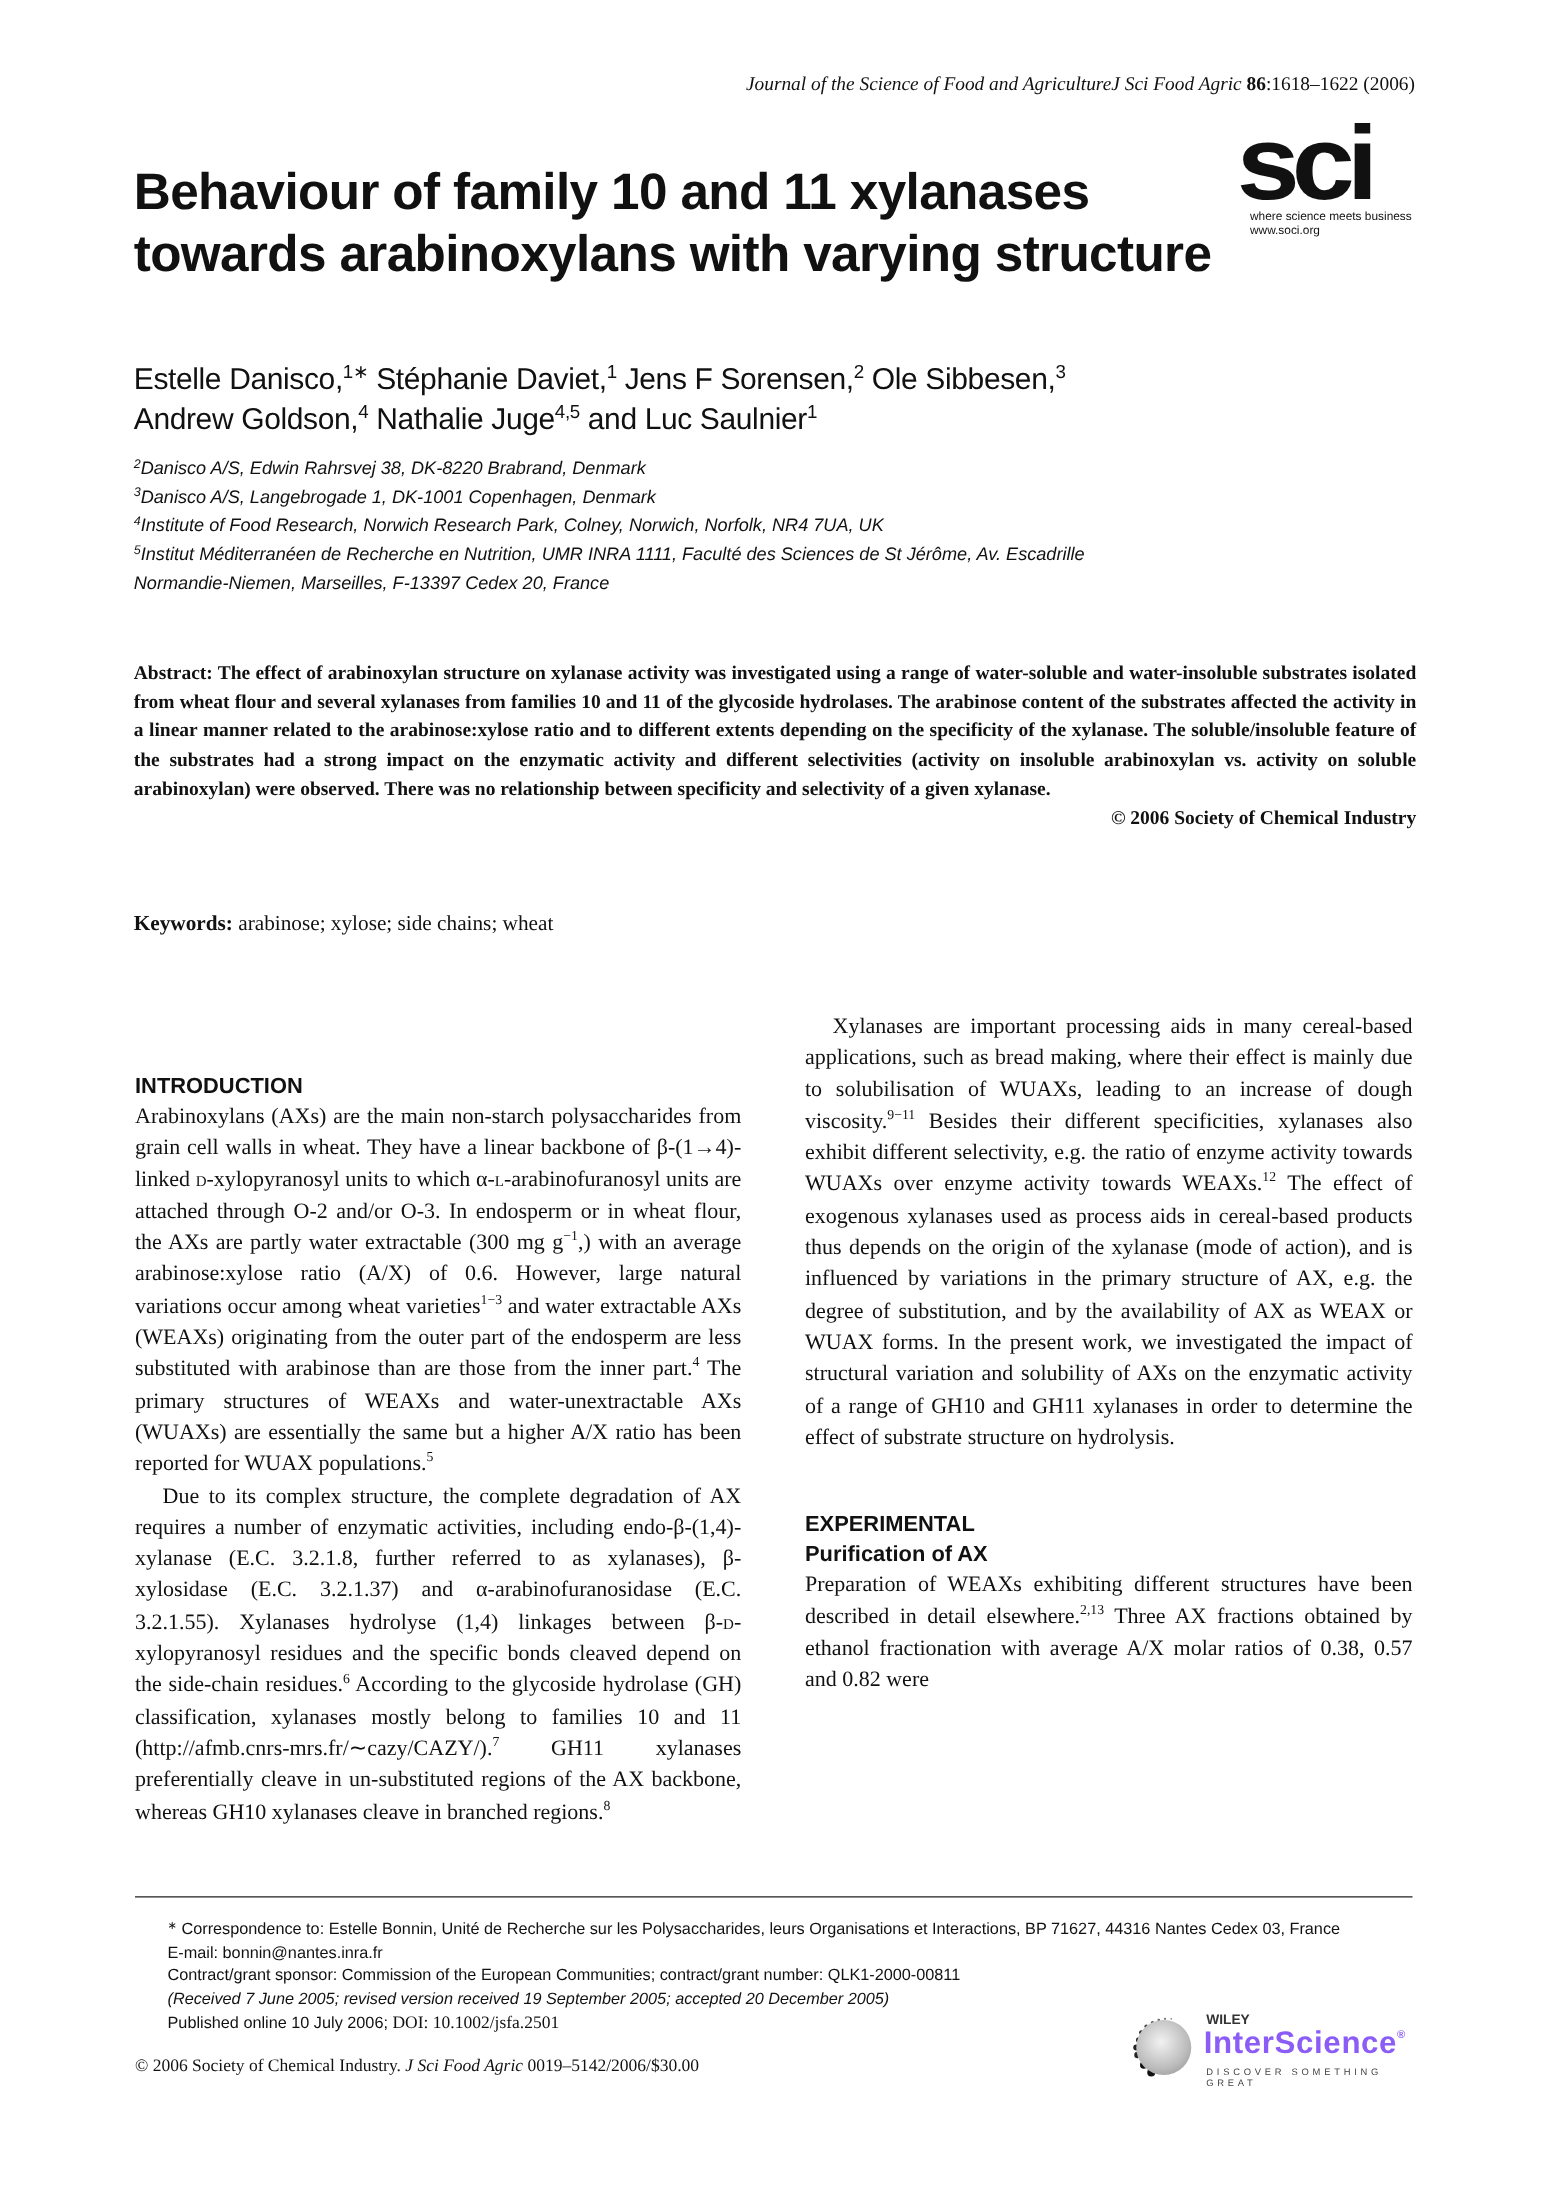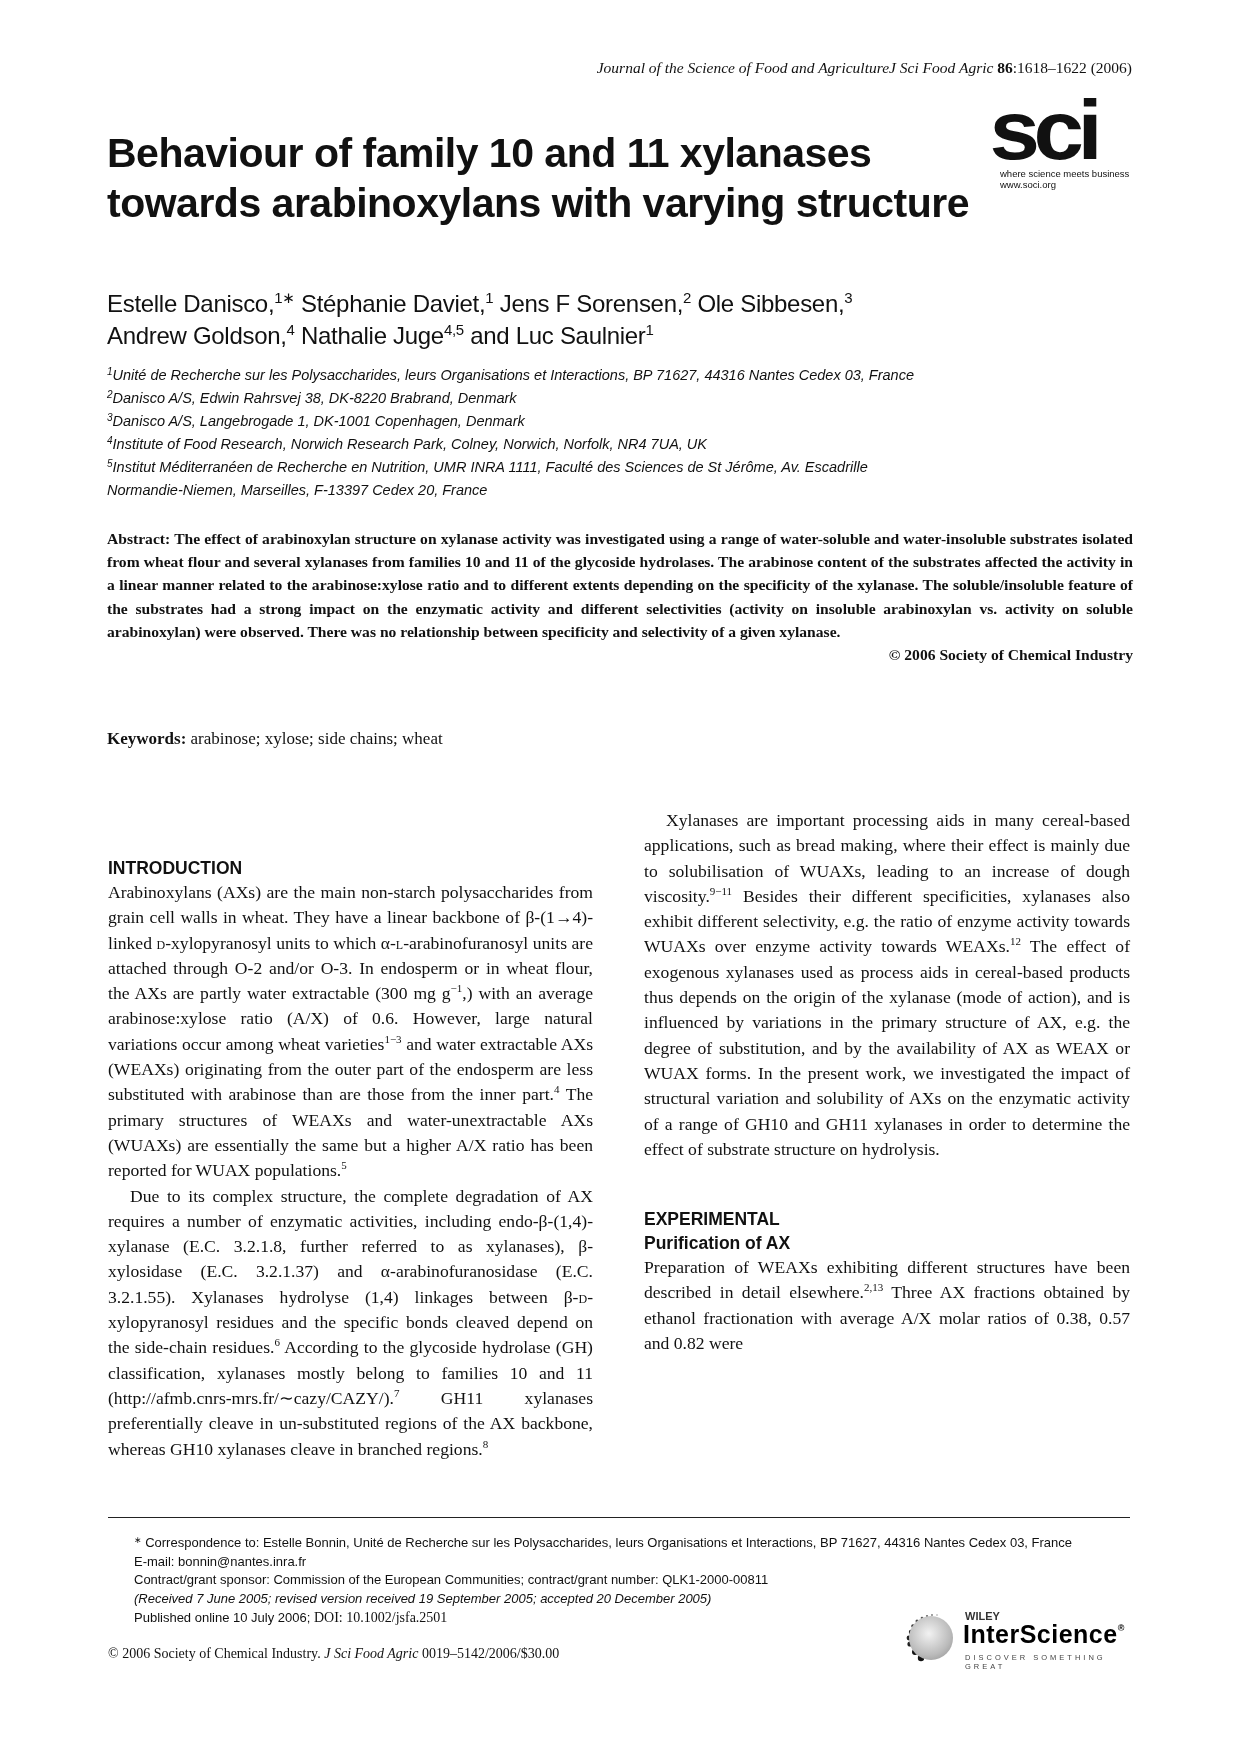--- a/index.html
+++ b/index.html
@@ -53,21 +53,21 @@
   .footnotes .doi { font-family: "Liberation Serif", serif; font-size: 14px; }
 
   .copyright { position: absolute; top: 1646px; left: 108px; font-family: "Liberation Serif", serif; font-size: 14px; }
   .copyright i { font-style: italic; }
 
   .logo-wiley { position: absolute; top: 1608px; left: 905px; width: 228px; height: 60px; }
   .logo-wiley .globe { position: absolute; left: 4px; top: 8px; width: 44px; height: 44px; border-radius: 50%;
     background: radial-gradient(circle at 45% 40%, #f2f2f2 0%, #bbb 60%, #888 100%); }
   .logo-wiley .dots { position: absolute; left: 0; top: 2px; width: 60px; height: 56px; }
   .logo-wiley .wiley { position: absolute; left: 60px; top: 2px; font-family: "Liberation Sans", sans-serif; font-weight: bold; font-size: 11px; color: #333; }
-  .logo-wiley .inter { position: absolute; left: 58px; top: 12px; font-family: "Liberation Sans", sans-serif; font-weight: bold; font-size: 25px; color: #000000; letter-spacing: 0.5px; }
+  .logo-wiley .inter { position: absolute; left: 58px; top: 12px; font-family: "Liberation Sans", sans-serif; font-weight: bold; font-size: 25px; color: #8b5cf6; letter-spacing: 0.5px; }
   .logo-wiley .reg { font-size: 9px; vertical-align: 12px; }
   .logo-wiley .discover { position: absolute; left: 60px; top: 45px; font-family: "Liberation Sans", sans-serif; font-size: 7.5px; letter-spacing: 3px; color: #444; }
 </style>
 </head>
 <body>
 
 <div class="running-head">
   <span class="left">Journal of the Science of Food and Agriculture</span>
   <span class="right"><i>J Sci Food Agric </i><b>86</b><span>:1618–1622 (2006)</span></span>
 </div>
@@ -79,21 +79,20 @@
 </div>
 
 <h1 class="title">Behaviour of family 10 and 11 xylanases towards arabinoxylans with varying structure</h1>
 
 <div class="authors">
   <span><span>Estelle Danisco,</span><sup>1∗</sup></span><span><span> Stéphanie Daviet,</span><sup>1</sup></span><span><span> Jens F Sorensen,</span><sup>2</sup></span><span><span> Ole Sibbesen,</span><sup>3</sup></span><br>
   <span><span>Andrew Goldson,</span><sup>4</sup></span><span><span> Nathalie Juge</span><sup>4,5</sup></span><span><span> and Luc Saulnier</span><sup>1</sup></span>
 </div>
 
 <div class="affils">
-  <div><sup>1</sup><span>Unité de Recherche sur les Polysaccharides, leurs Organisations et Interactions, BP 71627, 44316 Nantes Cedex 03, France</span></div>
   <div><sup>2</sup><span>Danisco A/S, Edwin Rahrsvej 38, DK-8220 Brabrand, Denmark</span></div>
   <div><sup>3</sup><span>Danisco A/S, Langebrogade 1, DK-1001 Copenhagen, Denmark</span></div>
   <div><sup>4</sup><span>Institute of Food Research, Norwich Research Park, Colney, Norwich, Norfolk, NR4 7UA, UK</span></div>
   <div><sup>5</sup><span>Institut Méditerranéen de Recherche en Nutrition, UMR INRA 1111, Faculté des Sciences de St Jérôme, Av. Escadrille</span></div>
   <div><span>Normandie-Niemen, Marseilles, F-13397 Cedex 20, France</span></div>
 </div>
 
 <div class="abstract">
   <div>Abstract: The effect of arabinoxylan structure on xylanase activity was investigated using a range of water-soluble and water-insoluble substrates isolated from wheat flour and several xylanases from families 10 and 11 of the glycoside hydrolases. The arabinose content of the substrates affected the activity in a linear manner related to the arabinose:xylose ratio and to different extents depending on the specificity of the xylanase. The soluble/insoluble feature of the substrates had a strong impact on the enzymatic activity and different selectivities (activity on insoluble arabinoxylan vs. activity on soluble arabinoxylan) were observed. There was no relationship between specificity and selectivity of a given xylanase.</div>
   <div style="text-align:right">© 2006 Society of Chemical Industry</div>

